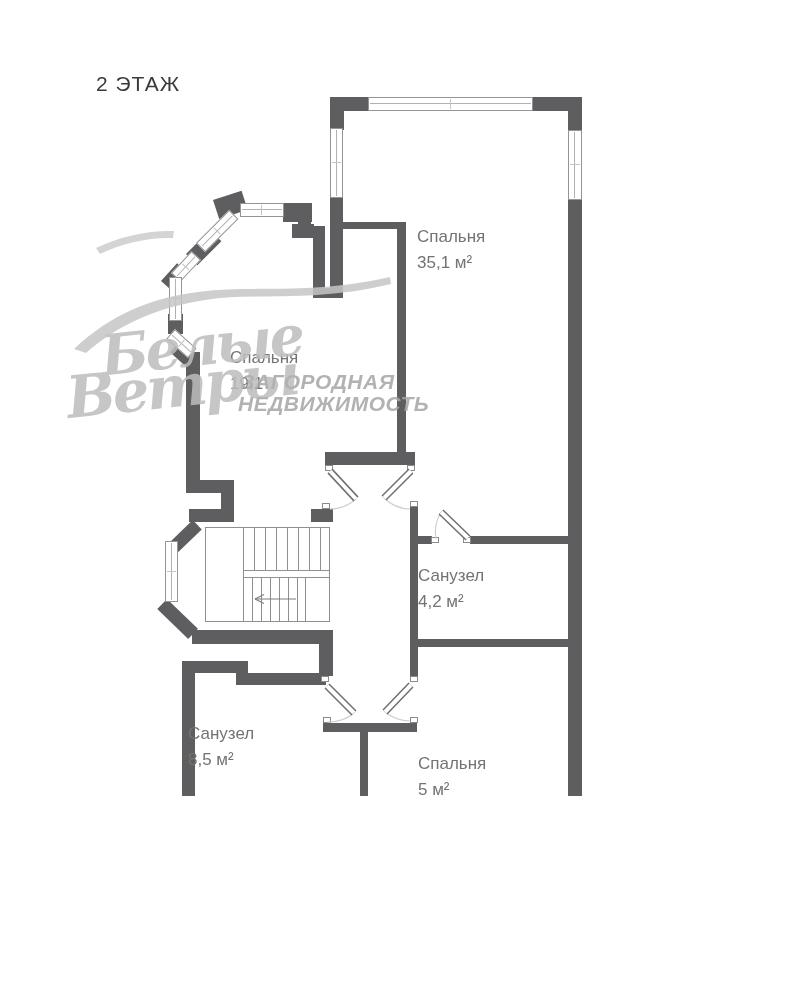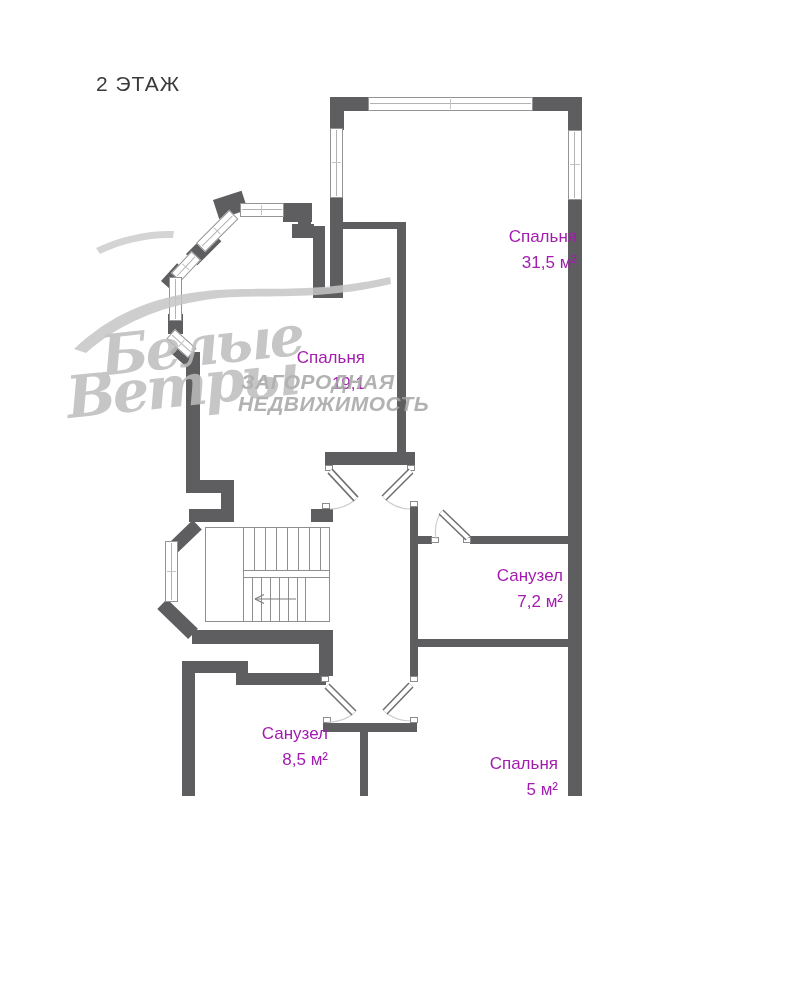--- a/index.html
+++ b/index.html
@@ -10,21 +10,21 @@
   .wr{position:absolute;background:#5e5e61;transform-origin:0 0;}
   
   .win{position:absolute;background:#fff;border:1px solid #949497;box-sizing:border-box;transform-origin:0 0;}
   .win.h::before{content:"";position:absolute;left:1px;right:1px;top:50%;margin-top:-1px;height:1px;background:#b2b2b2;}
   .win.h::after{content:"";position:absolute;left:50%;top:1px;bottom:1px;width:1px;margin-left:-1px;background:#c4c4c4;}
   .win.v::before{content:"";position:absolute;top:1px;bottom:1px;left:50%;margin-left:-1px;width:1px;background:#b2b2b2;}
   .win.v::after{content:"";position:absolute;top:50%;left:1px;right:1px;height:1px;margin-top:-1px;background:#c4c4c4;}
   .jamb{position:absolute;width:8px;height:6px;background:#fff;border:1px solid #8b8b8b;box-sizing:border-box;}
   .overlay{position:absolute;left:0;top:0;pointer-events:none;}
   .title{position:absolute;left:96px;top:72px;font-size:21px;color:#3a3a3a;letter-spacing:1px;}
-  .room-label{position:absolute;font-size:17px;line-height:1.5;color:#a21caf;text-align:right;}
+  .room-label{position:absolute;font-size:17px;line-height:1.5;color:#737373;text-align:left;}
   
   .watermark{position:absolute;left:0;top:0;width:800px;height:1000px;pointer-events:none;opacity:.85;}
   .wm-script{position:absolute;font-family:"DejaVu Serif",serif;font-style:italic;font-weight:bold;
              color:#bdbdbd;transform:rotate(-6deg);letter-spacing:-3px;white-space:nowrap;}
   .wm-caps{position:absolute;font-style:italic;font-weight:bold;color:#a5a5a5;font-size:21px;
            letter-spacing:.5px;white-space:nowrap;}
 </style>
 </head>
 <body>
 
@@ -159,29 +159,29 @@
         <line x1="411" y1="471" x2="384" y2="498"></line>
         <line x1="468" y1="538" x2="441" y2="512"></line>
         <line x1="327" y1="686" x2="354" y2="713"></line>
         <line x1="411" y1="685" x2="385" y2="712"></line>
       </g>
     </g>
   </svg>
 
   <div class="room-label" style="left:417px;top:224px;width:160px">
     <span>Спальня</span><br>
-    <span>31,5 м²</span>
+    <span>35,1 м²</span>
   </div>
   <div class="room-label" style="left:230px;top:345px;width:135px">
     <span>Спальня</span><br>
     <span>19,1</span>
   </div>
   <div class="room-label" style="left:418px;top:563px;width:145px">
     <span>Санузел</span><br>
-    <span>7,2 м²</span>
+    <span>4,2 м²</span>
   </div>
   <div class="room-label" style="left:188px;top:721px;width:140px">
     <span>Санузел</span><br>
     <span>8,5 м²</span>
   </div>
   <div class="room-label" style="left:418px;top:751px;width:140px">
     <span>Спальня</span><br>
     <span>5 м²</span>
   </div>
 

